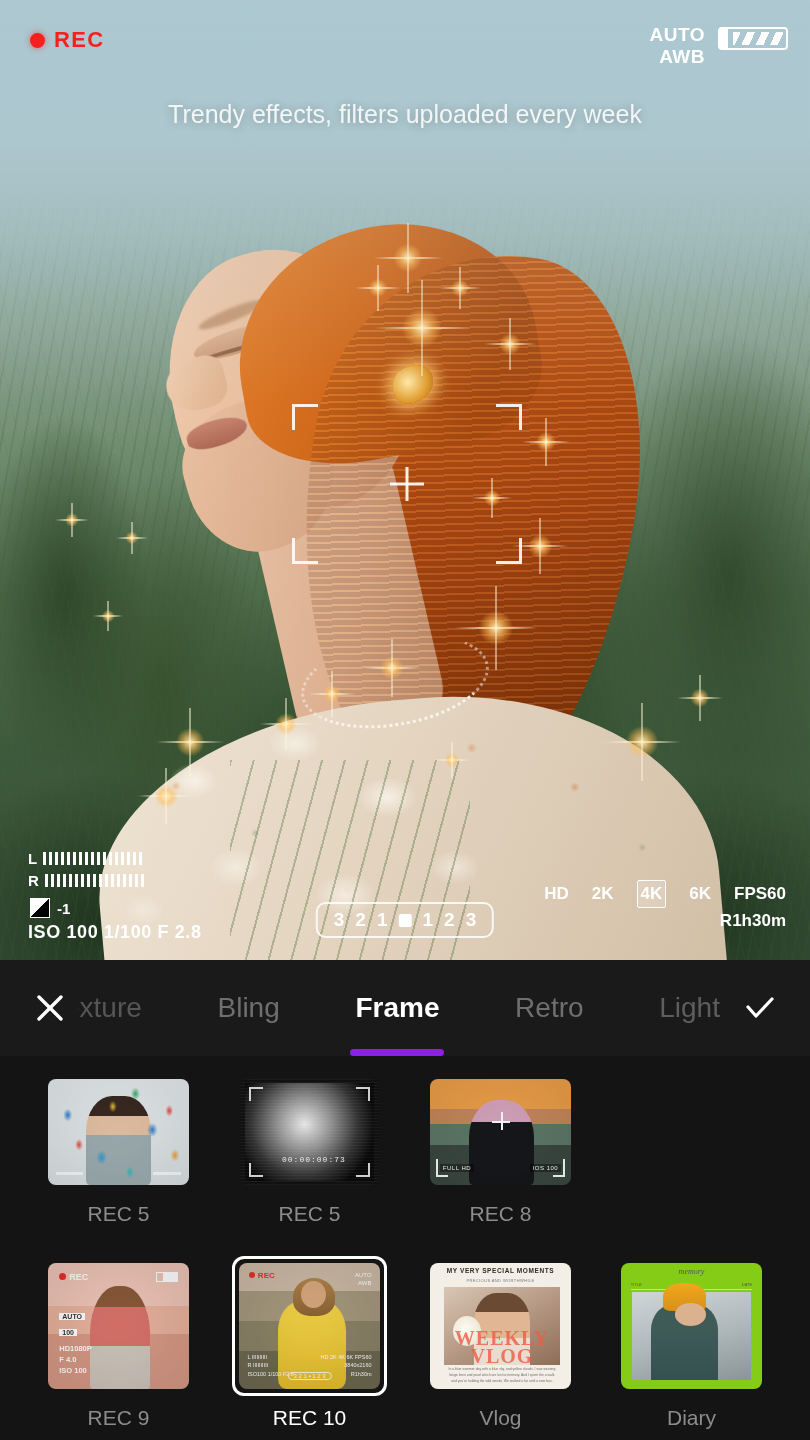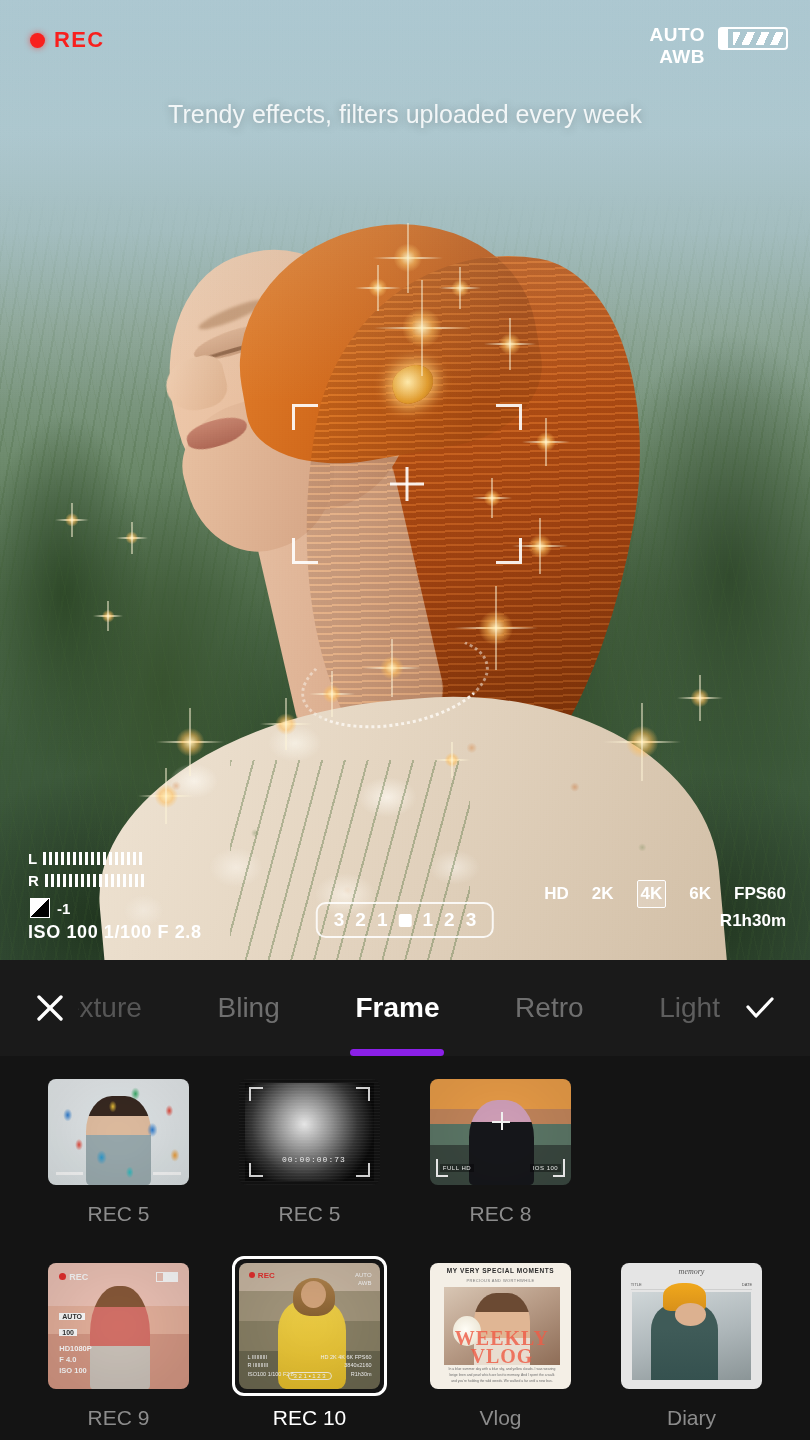--- a/index.html
+++ b/index.html
@@ -382,21 +382,21 @@
     background:linear-gradient(180deg,#6b4a33 0 26%, #e0b694 26% 62%, #e8ddd0 62% 100%);
     border-radius:40% 40% 0 0;
   }
   .t-vlog .rose { position:absolute; left:16%; top:42%; width:20%; height:24%;
     background:radial-gradient(circle at 45% 45%, #fffdf6, #e5ddc9); border-radius:50%; z-index:3; }
   .t-vlog .vbig { position:absolute; left:8%; right:6%; top:52%; z-index:4;
     font-family:"Liberation Serif", serif; font-weight:bold; color:#ef5d47; opacity:.82;
     font-size:20px; line-height:.94; letter-spacing:1px; text-align:center; }
   .t-vlog .vbody { position:absolute; left:12%; right:10%; bottom:4%; font-size:3.4px; color:#6e6e6e; line-height:1.8; text-align:center; }
 
-  .t-diary { background:#e5e5e5; }
+  .t-diary { background:#84cc16; }
   .t-diary .script { position:absolute; left:0; right:0; top:3%; text-align:center;
     font-family:"Liberation Serif", serif; font-style:italic; font-size:8px; color:#555; }
   .t-diary .rowlbl { position:absolute; left:7%; right:7%; top:15%; display:flex; justify-content:space-between;
     font-size:4px; color:#555; border-bottom:1px solid #cfcfcf; padding-bottom:2px; }
   .t-diary .dimg { position:absolute; left:8%; right:8%; top:23%; bottom:7%;
     background:linear-gradient(165deg,#cfd6d8,#aeb7ba 52%,#8b9597); }
   .t-diary .dimg::after {
     content:""; position:absolute; left:16%; top:14%; width:56%; height:86%;
     background:linear-gradient(180deg,#3f5b58 34%, #35514f 100%); border-radius:34% 34% 0 0;
   }

